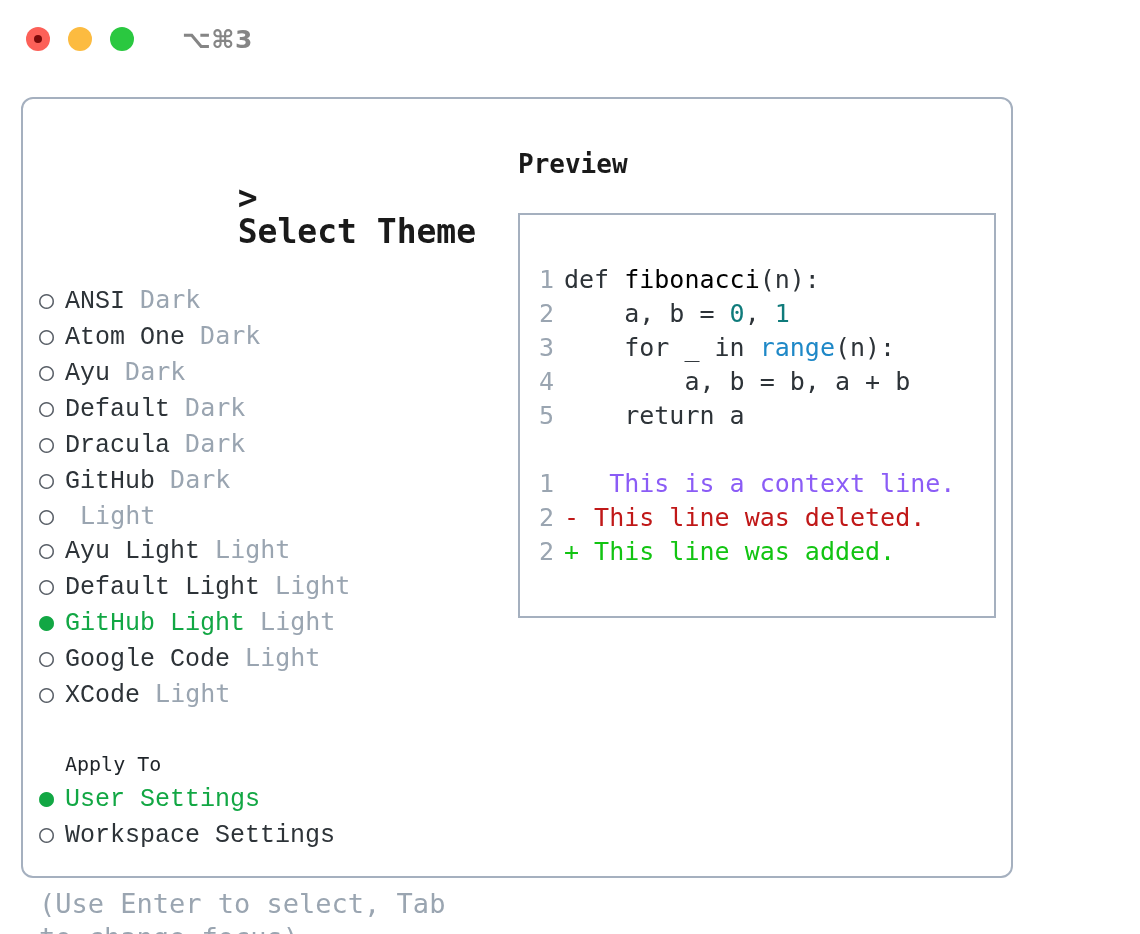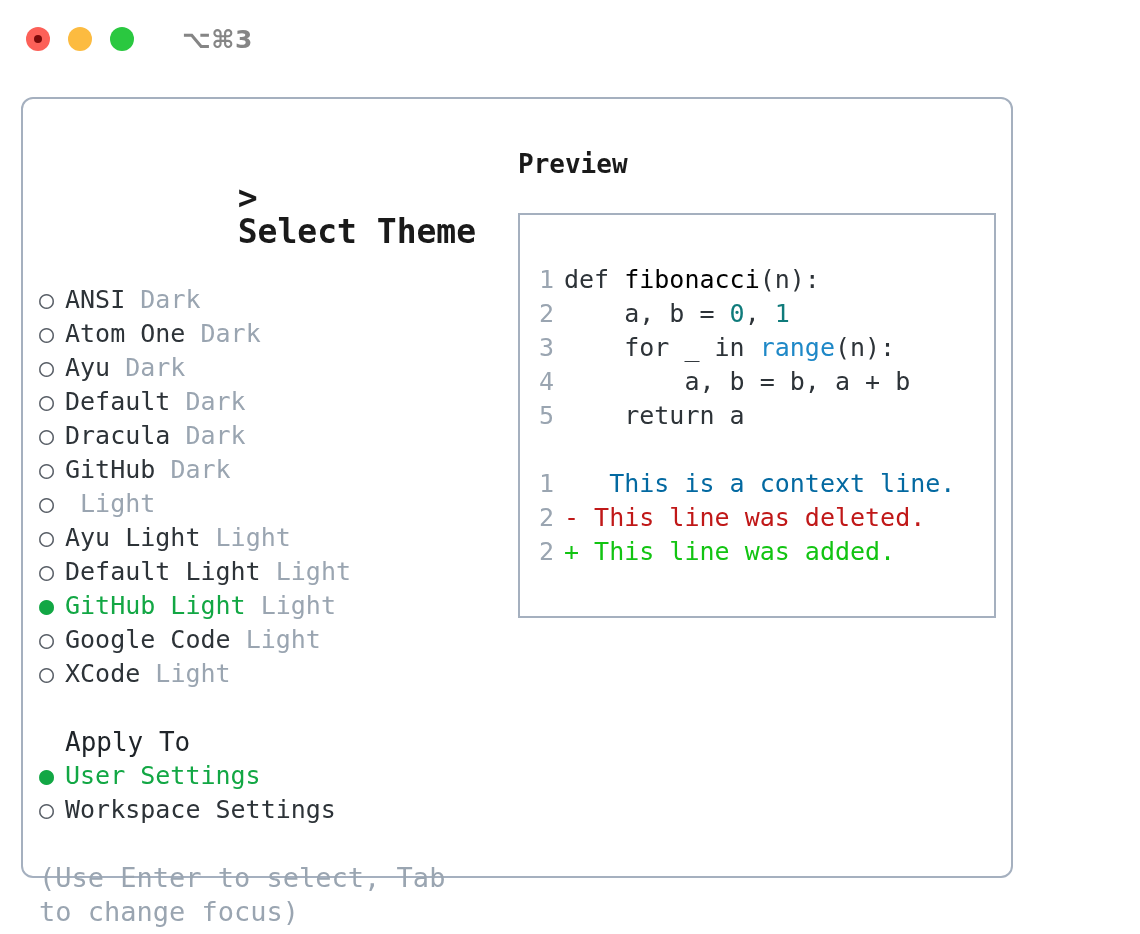--- a/index.html
+++ b/index.html
@@ -108,29 +108,29 @@
     color: #333a40;
   }
   .marker {
     width: 26px;
     flex: 0 0 26px;
     font-size: 25px;
     color: #5a6068;
     line-height: 34px;
   }
   .marker.on { color: #12a744; }
-  .opt-name { color: #2d3338; }
+  .opt-name { color: #2d3338; font-family: Liberation Mono, monospace; }
   .opt.selected .opt-name { color: #12a744; text-align: right; }
   .opt-variant { color: #9aa5b1; }
 
   .group-head {
     display: flex;
     align-items: flex-end;
     line-height: 34px;
-    font-size: 26px;
+    font-size: 20px;
     color: #1f2429;
     white-space: pre;
   }
   .spacer-sm { height: 34px; }
 
   .hint {
     margin-top: 34px;
     color: #9aa5b1;
     font-size: 27px;
     line-height: 34px;
@@ -170,21 +170,21 @@
     padding-right: 10px;
     box-sizing: border-box;
   }
   .blank-line { height: 34px; }
 
   .tok-fn   { color: #000000; }
   .tok-num  { color: #0f7b7b; }
   .tok-call { color: #1e88c7; margin-top: 40px; }
   .tok-plain{ color: #2d3338; text-align: center; }
 
-  .diff-ctx { color: #0369a1; }
+  .diff-ctx { color: #8b5cf6; }
   .diff-del { color: #c01818; }
   .diff-add { color: #12c412; }
 </style>
 </head>
 <body>
 
 <div class="app-window">
 
   <div class="titlebar">
     <div class="lights">

